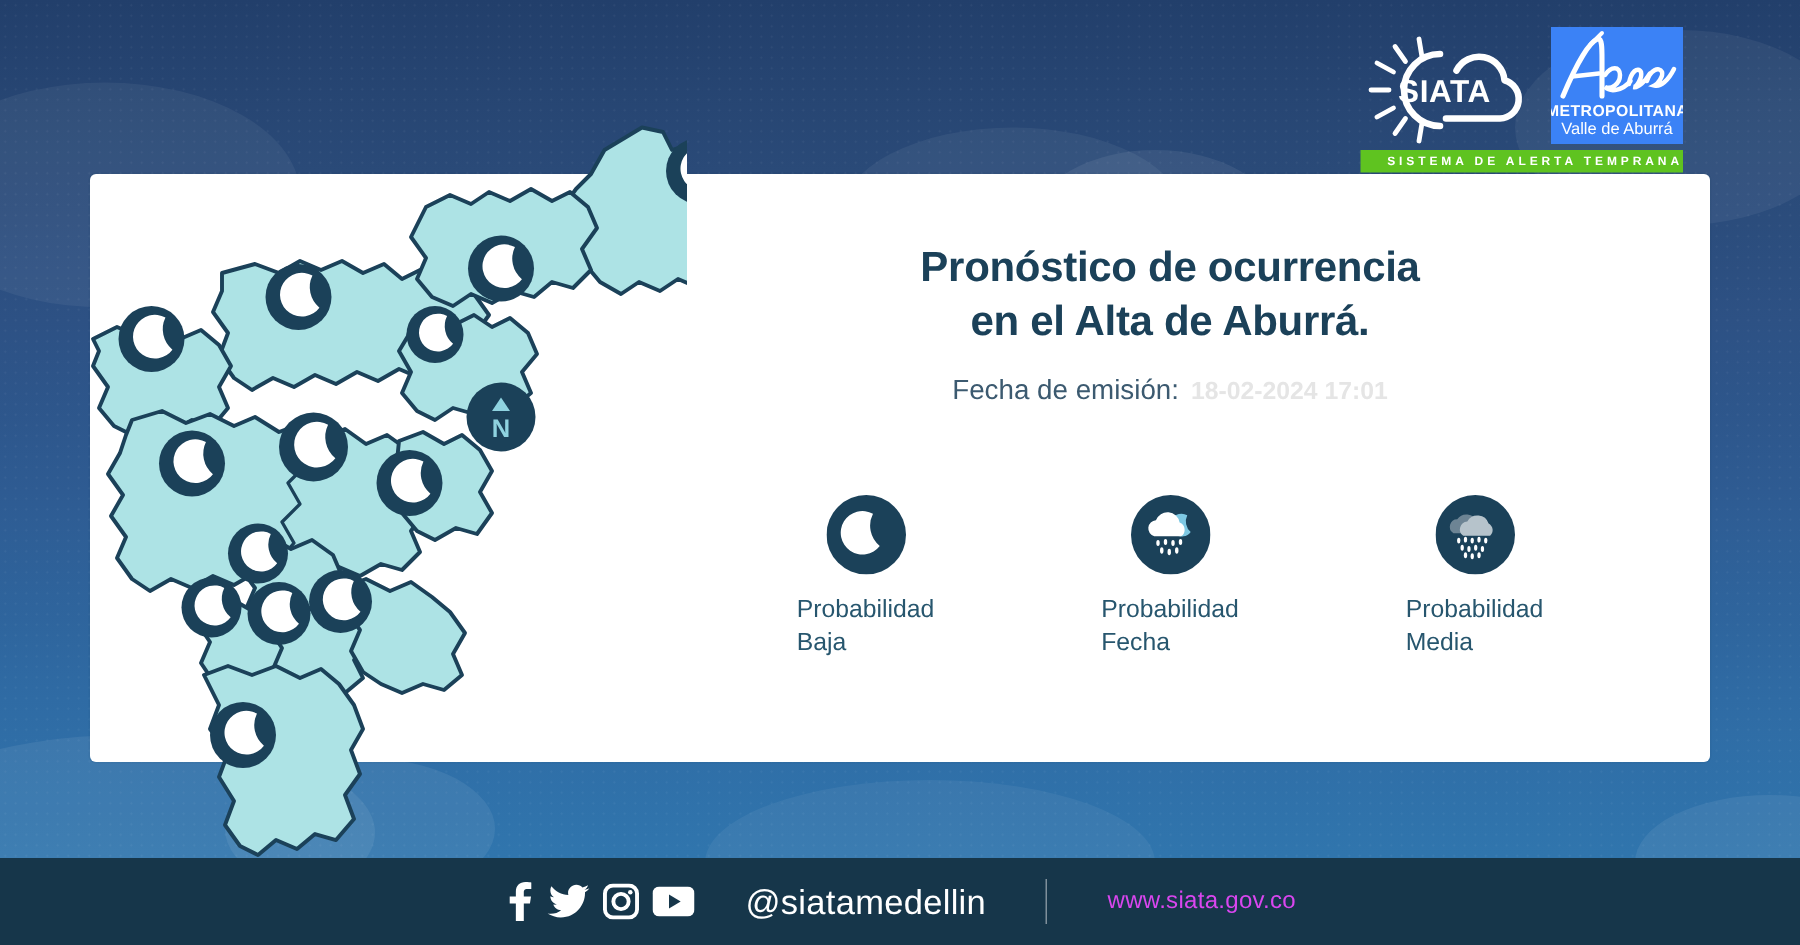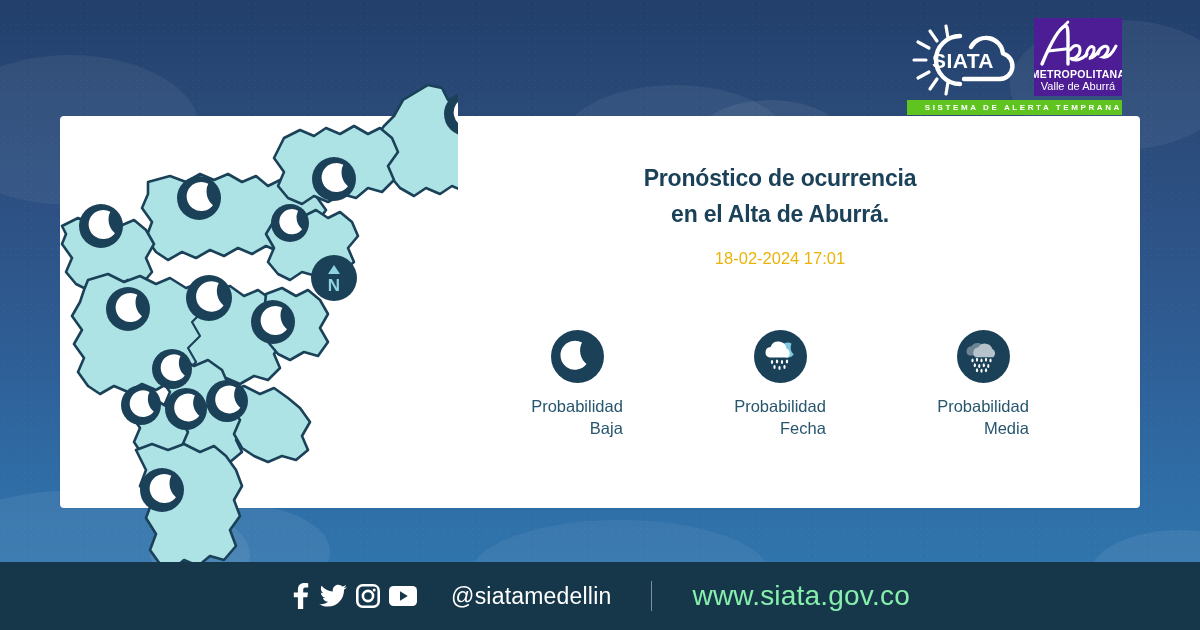--- a/index.html
+++ b/index.html
@@ -44,21 +44,21 @@
   }
 
   
   .logos {
     position:absolute; right:78px; top:18px;
     display:flex; flex-direction:column; align-items:flex-end;
   }
   .logo-row { display:flex; align-items:flex-end; gap:8px; }
   .siata-logo { width:118px; height:72px; }
   .ama-logo {
-    width:88px; height:78px; background:#4c1d95;
+    width:88px; height:78px; background:#3b82f6;
     display:flex; flex-direction:column; align-items:center;
     justify-content:flex-end; padding-bottom:4px;
     position:relative; overflow:hidden;
   }
   .ama-script {
     position:absolute; left:0; top:0; width:88px; height:56px;
   }
   .ama-l1 {
     color:#fff; font-size:10.5px; font-weight:bold;
     letter-spacing:0.3px; line-height:11px;
@@ -74,64 +74,64 @@
 
   
   .map-wrap { position:absolute; left:28px; top:30px; width:430px; height:560px; }
 
   
   .textcol {
     position:absolute; left:470px; top:160px; width:620px;
     text-align:center;
   }
   .title {
-    color:#1b4159; font-size:23px; font-weight:bold;
+    color:#1b4159; font-size:28px; font-weight:bold;
     line-height:36px; letter-spacing:-0.2px;
   }
   .hl {
     background:#1b4159; color:#ffffff;
     padding:1px 5px 3px 5px; border-radius:1px;
   }
   .date-line {
     margin-top:17px;
     display:flex; align-items:baseline; justify-content:center; gap:8px;
   }
   .date-label { color:#3c5a70; font-size:18.5px; }
-  .date-value { color:#eab308; font-size:16.5px; font-weight:normal; }
+  .date-value { color:#e5e5e5; font-size:16.5px; font-weight:bold; }
 
   
   .legend {
     position:absolute; left:470px; top:330px; width:620px;
     display:flex; justify-content:space-between; padding:0 32px;
   }
   .legend-item {
     width:150px; display:flex; flex-direction:column; align-items:center;
   }
   .legend-icon { width:53px; height:53px; }
   .legend-label {
     margin-top:12px; color:#27566e; font-size:16.5px;
-    line-height:22px; text-align:right;
+    line-height:22px; text-align:left;
   }
 
   
   .footer {
-    position:absolute; left:0; bottom:0; width:1200px; height:68px;
+    position:absolute; left:0; bottom:0; width:1200px; height:58px;
     background:#16364a;
     display:flex; align-items:center; justify-content:center; gap:12px;
   }
   .social { display:flex; align-items:center; gap:9px; }
   .social svg { display:block; }
   .handle {
     color:#ffffff; font-size:23px; margin-left:22px; letter-spacing:0.2px;
   }
   .fdiv {
     width:1px; height:30px; background:rgba(255,255,255,0.45);
     margin:0 28px;
   }
-  .website { color:#86efac; font-size:28px; letter-spacing:0.2px; }
+  .website { color:#d946ef; font-size:16px; letter-spacing:0.2px; }
 </style>
 </head>
 <body>
 
 <div id="stage">
 
   <div class="bg-sky"></div>
   <div class="bg-dots"></div>
 
   <div class="bg-cloud" style="left:-60px; top:55px; width:260px; height:150px;"></div>
@@ -357,20 +357,21 @@
     </svg>
   </div>
 
   <div class="textcol">
     <div class="title">
       <div>Pronóstico de ocurrencia</div>
       <div>en el Alta de Aburrá.</div>
     </div>
 
     <div class="date-line">
+      <span class="date-label">Fecha de emisión:</span>
       <span class="date-value">18-02-2024 17:01</span>
     </div>
   </div>
 
   <div class="legend">
 
     <div class="legend-item">
       <svg class="legend-icon" viewBox="0 0 53 53">
         <circle cx="26.5" cy="26.5" r="26.5" fill="#1b4159"></circle>
         <path d="M31 12.5 A14.5 14.5 0 1 0 35.5 34

